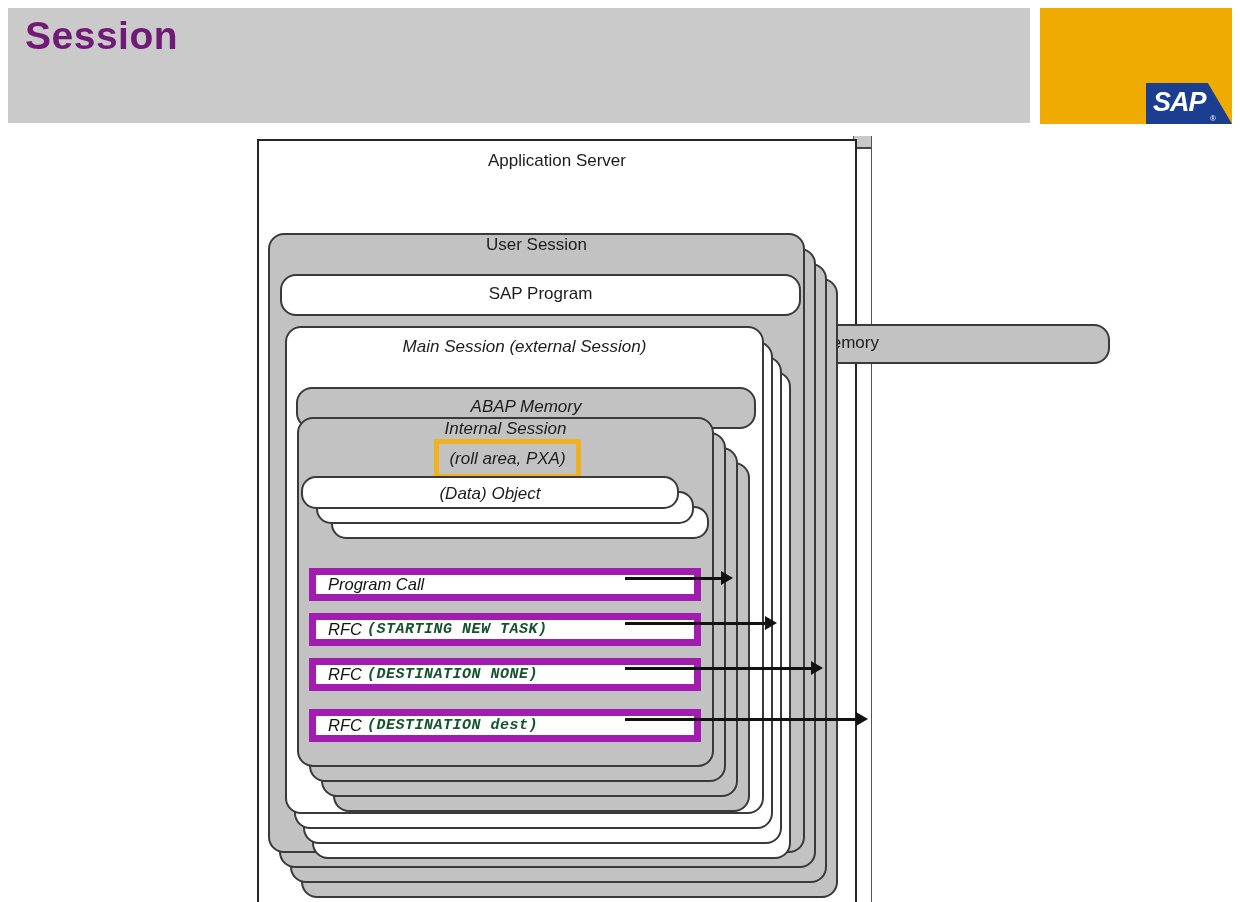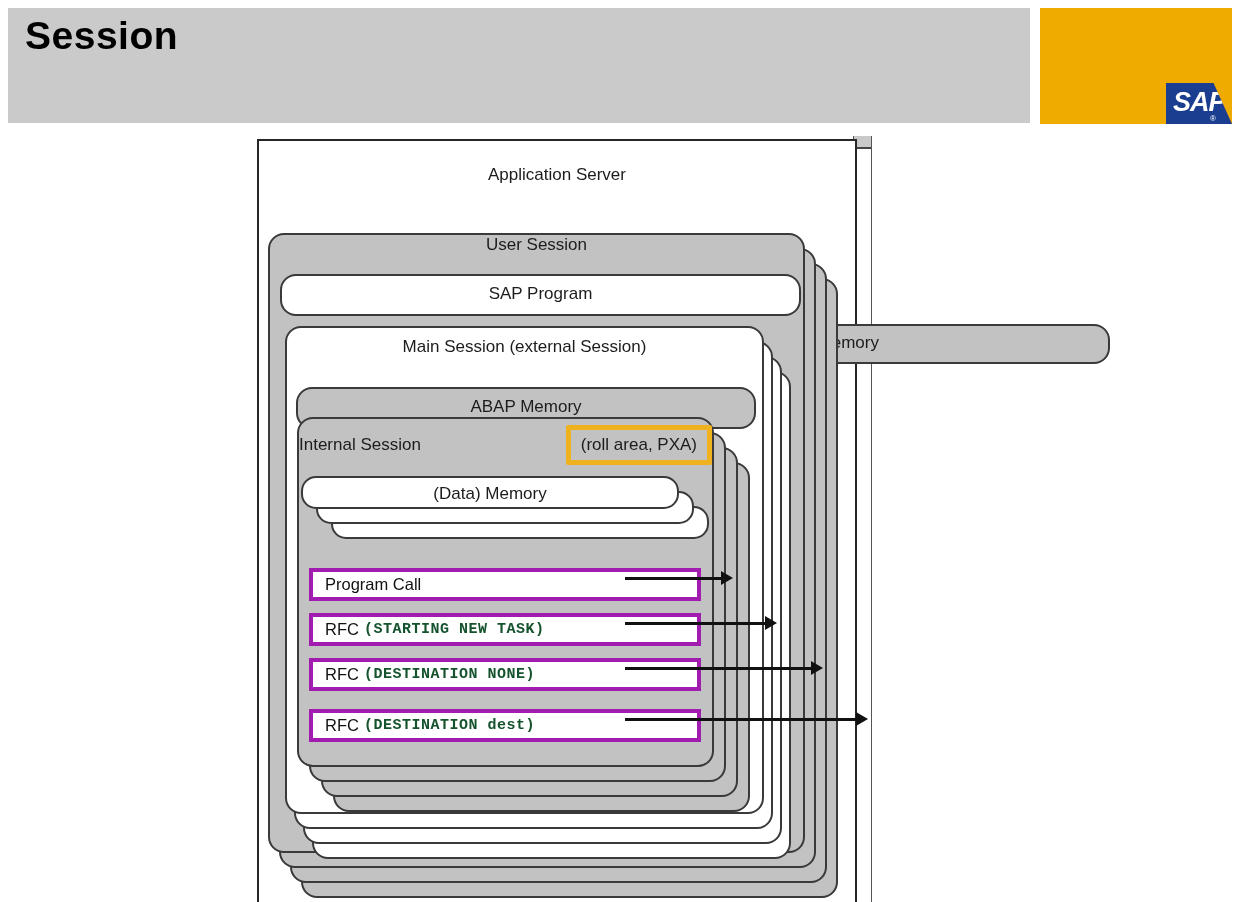--- a/index.html
+++ b/index.html
@@ -7,28 +7,28 @@
     width:1240px;height:902px;position:relative;overflow:hidden;
     background:#ffffff;font-family:"Liberation Sans",sans-serif;
   }
   
   .header-bar{
     position:absolute;left:8px;top:8px;width:1022px;height:115px;
     background:#cacaca;
   }
   .header-title{
     position:absolute;left:17px;top:6px;
-    font-size:39px;font-weight:800;letter-spacing:.5px;color:#000000;
+    font-size:39px;font-weight:800;letter-spacing:.5px;color:#701a75;
   }
   .logo-block{
     position:absolute;left:1040px;top:8px;width:192px;height:116px;
     background:#f0ab00;
   }
   .sap-logo{
-    position:absolute;right:0;bottom:0;width:66px;height:41px;
+    position:absolute;right:0;bottom:0;width:86px;height:41px;
     background:#1b3e90;
     clip-path:polygon(0 0,72% 0,100% 100%,0 100%);
     color:#ffffff;
     text-decoration:underline;
   }
   .sap-logo .sap-text{
     position:absolute;left:7px;top:4px;
     font-size:27px;font-weight:800;font-style:italic;letter-spacing:-1px;
   }
   .sap-logo .sap-reg{
@@ -41,21 +41,21 @@
   .white{background:#ffffff;}
   .stack-wrap{position:absolute;}
   .stack-copy{position:absolute;inset:0;}
   .stack-main{position:absolute;inset:0;z-index:1;}
 
   
   .app-server{
     position:absolute;left:257px;top:139px;width:596px;height:763px;
     background:#ffffff;border:2px solid #262626;border-bottom:none;
   }
-  .app-server-label{padding-top:24px;}
+  .app-server-label{padding-top:10px;}
   
   .edge-strip{
     position:absolute;left:853px;top:136px;width:17px;height:766px;
     background:#ffffff;border-left:1px solid #555;border-right:1px solid #555;
   }
   .edge-strip-cap{
     position:absolute;left:0;top:0;width:100%;height:11px;
     background:#c9c9c9;border-bottom:2px solid #444;
   }
 
@@ -71,56 +71,57 @@
   .user-session-wrap .c2{transform:translate(22px,30px);}
   .user-session-wrap .c3{transform:translate(33px,45px);}
   .user-session-label{}
 
   
   .sap-memory{
     position:absolute;left:10px;top:39px;width:517px;height:38px;line-height:36px;
   }
 
   
-  .main-session-wrap{left:15px;top:91px;width:479px;height:488px;}
+  .main-session-wrap{left:15px;top:91px;width:479px;height:488px;font-style:italic;}
   .main-session-wrap .c1{transform:translate(9px,15px);}
   .main-session-wrap .c2{transform:translate(18px,30px);}
   .main-session-wrap .c3{transform:translate(27px,45px);}
   .main-session-label{padding-top:9px;}
 
   
   .abap-memory{
     position:absolute;left:9px;top:38px;width:456px;height:38px;line-height:36px;margin-top:21px;
   }
 
   
   .internal-session-wrap{left:10px;top:89px;width:417px;height:350px;}
   .internal-session-wrap .c1{transform:translate(12px,15px);}
   .internal-session-wrap .c2{transform:translate(24px,30px);}
   .internal-session-wrap .c3{transform:translate(36px,45px);}
   .internal-session-label{
     display:flex;align-items:center;justify-content:space-between;
     height:52px;
+    flex-direction:column;
   }
   .hl-box{
     display:inline-block;border:5px solid #f0b11e;border-radius:2px;
     padding:5px 10px;margin-left:4px;
   }
 
   
   .data-object-wrap{left:2px;top:57px;width:378px;height:33px;}
   .data-object-wrap .c1{transform:translate(15px,15px);}
   .data-object-wrap .c2{transform:translate(30px,30px);}
   .data-object-wrap .round{border-radius:15px;}
   .data-object-label{line-height:31px;}
 
   
   .call-box{
     position:absolute;left:10px;width:392px;height:33px;
-    background:#ffffff;border:4px solid #a21caf;
+    background:#ffffff;border:7px solid #a21caf;
     display:flex;align-items:center;padding-left:12px;box-sizing:border-box;
   }
   .call-prefix{font-size:16.5px;color:#111;}
   .call-mono{
     font-family:"Liberation Mono",monospace;font-size:15px;font-weight:600;
     letter-spacing:.5px;margin-left:5px;color:#14532d;white-space:pre;
   }
   .call-1{top:149px;}
   .call-2{top:194px;}
   .call-3{top:239px;}
@@ -186,21 +187,21 @@
           <div class="stack-copy round gray c1"></div>
           <div class="stack-main round gray">
             <div class="box-label internal-session-label">
               <span>Internal Session</span>
               <span class="hl-box">(roll area, PXA)</span>
             </div>
 
             <div class="stack-wrap data-object-wrap">
               <div class="stack-copy round white c2"></div>
               <div class="stack-copy round white c1"></div>
-              <div class="stack-main round white box-label data-object-label">(Data) Memory</div>
+              <div class="stack-main round white box-label data-object-label">(Data) Object</div>
             </div>
 
             <div class="call-box call-1">
               <span class="call-prefix">Program Call</span>
               <span class="call-mono"></span>
             </div>
             <div class="call-box call-2">
               <span class="call-prefix">RFC</span>
               <span class="call-mono">(STARTING NEW TASK)</span>
             </div>

